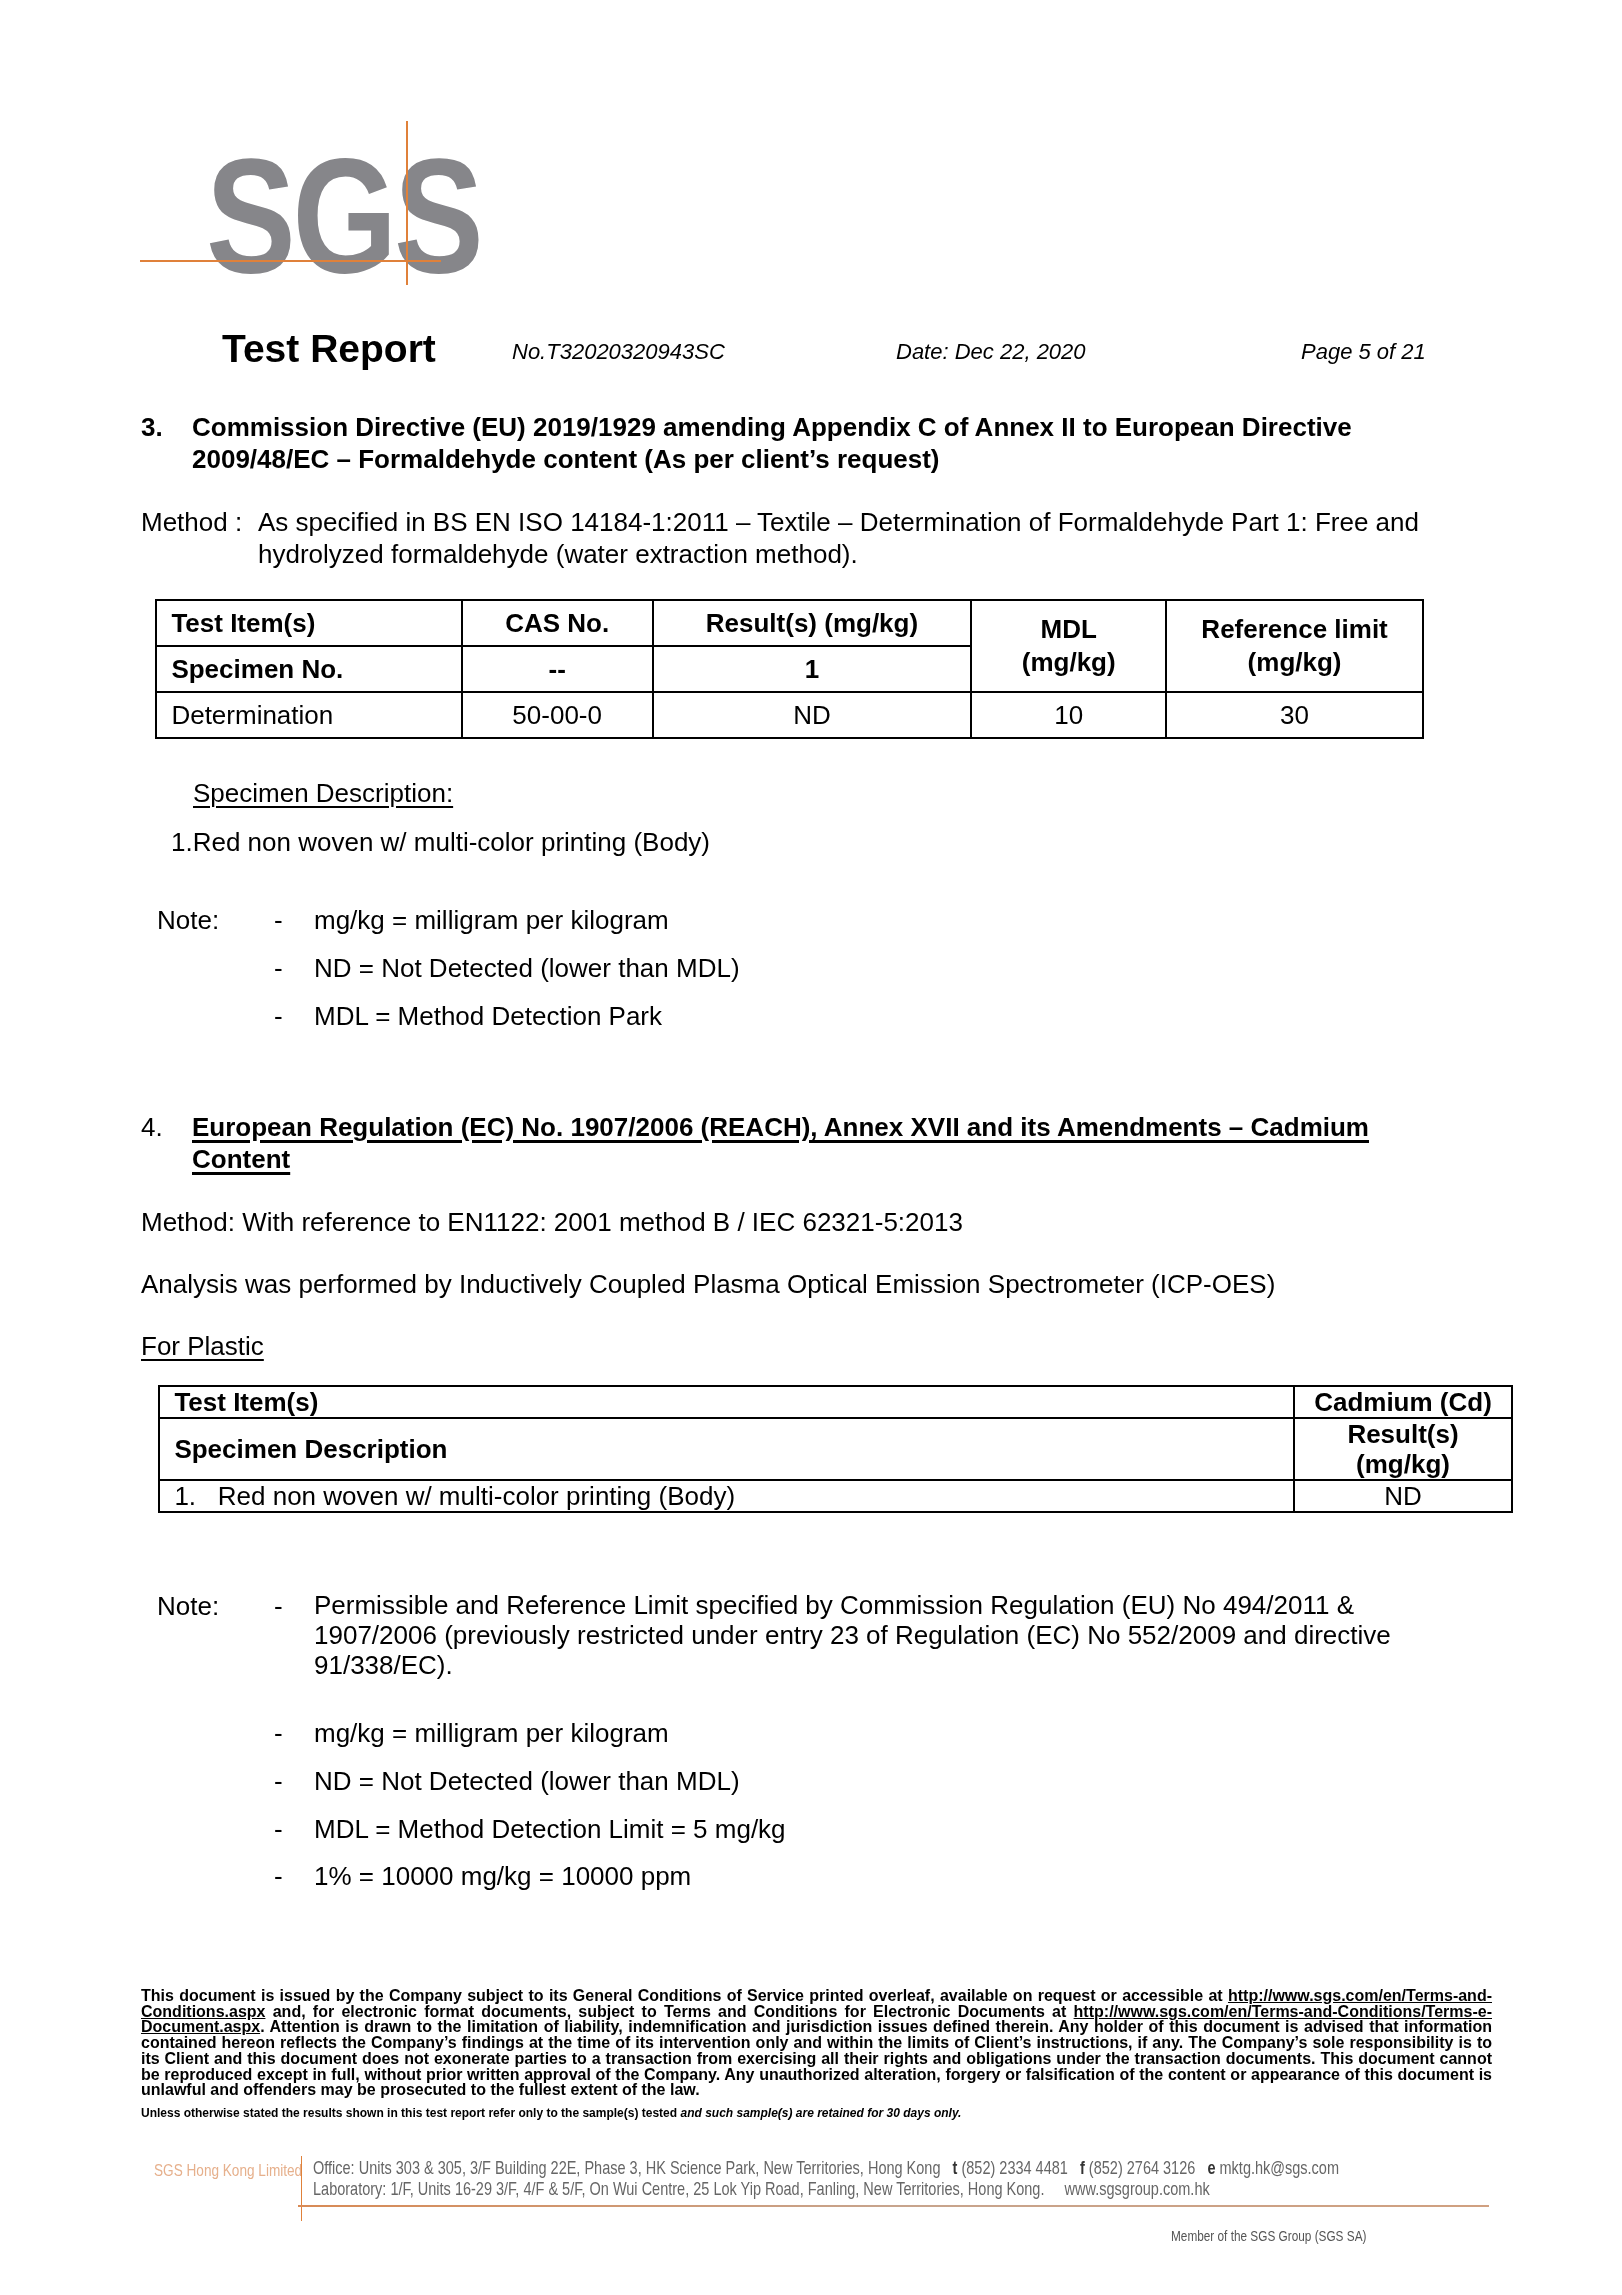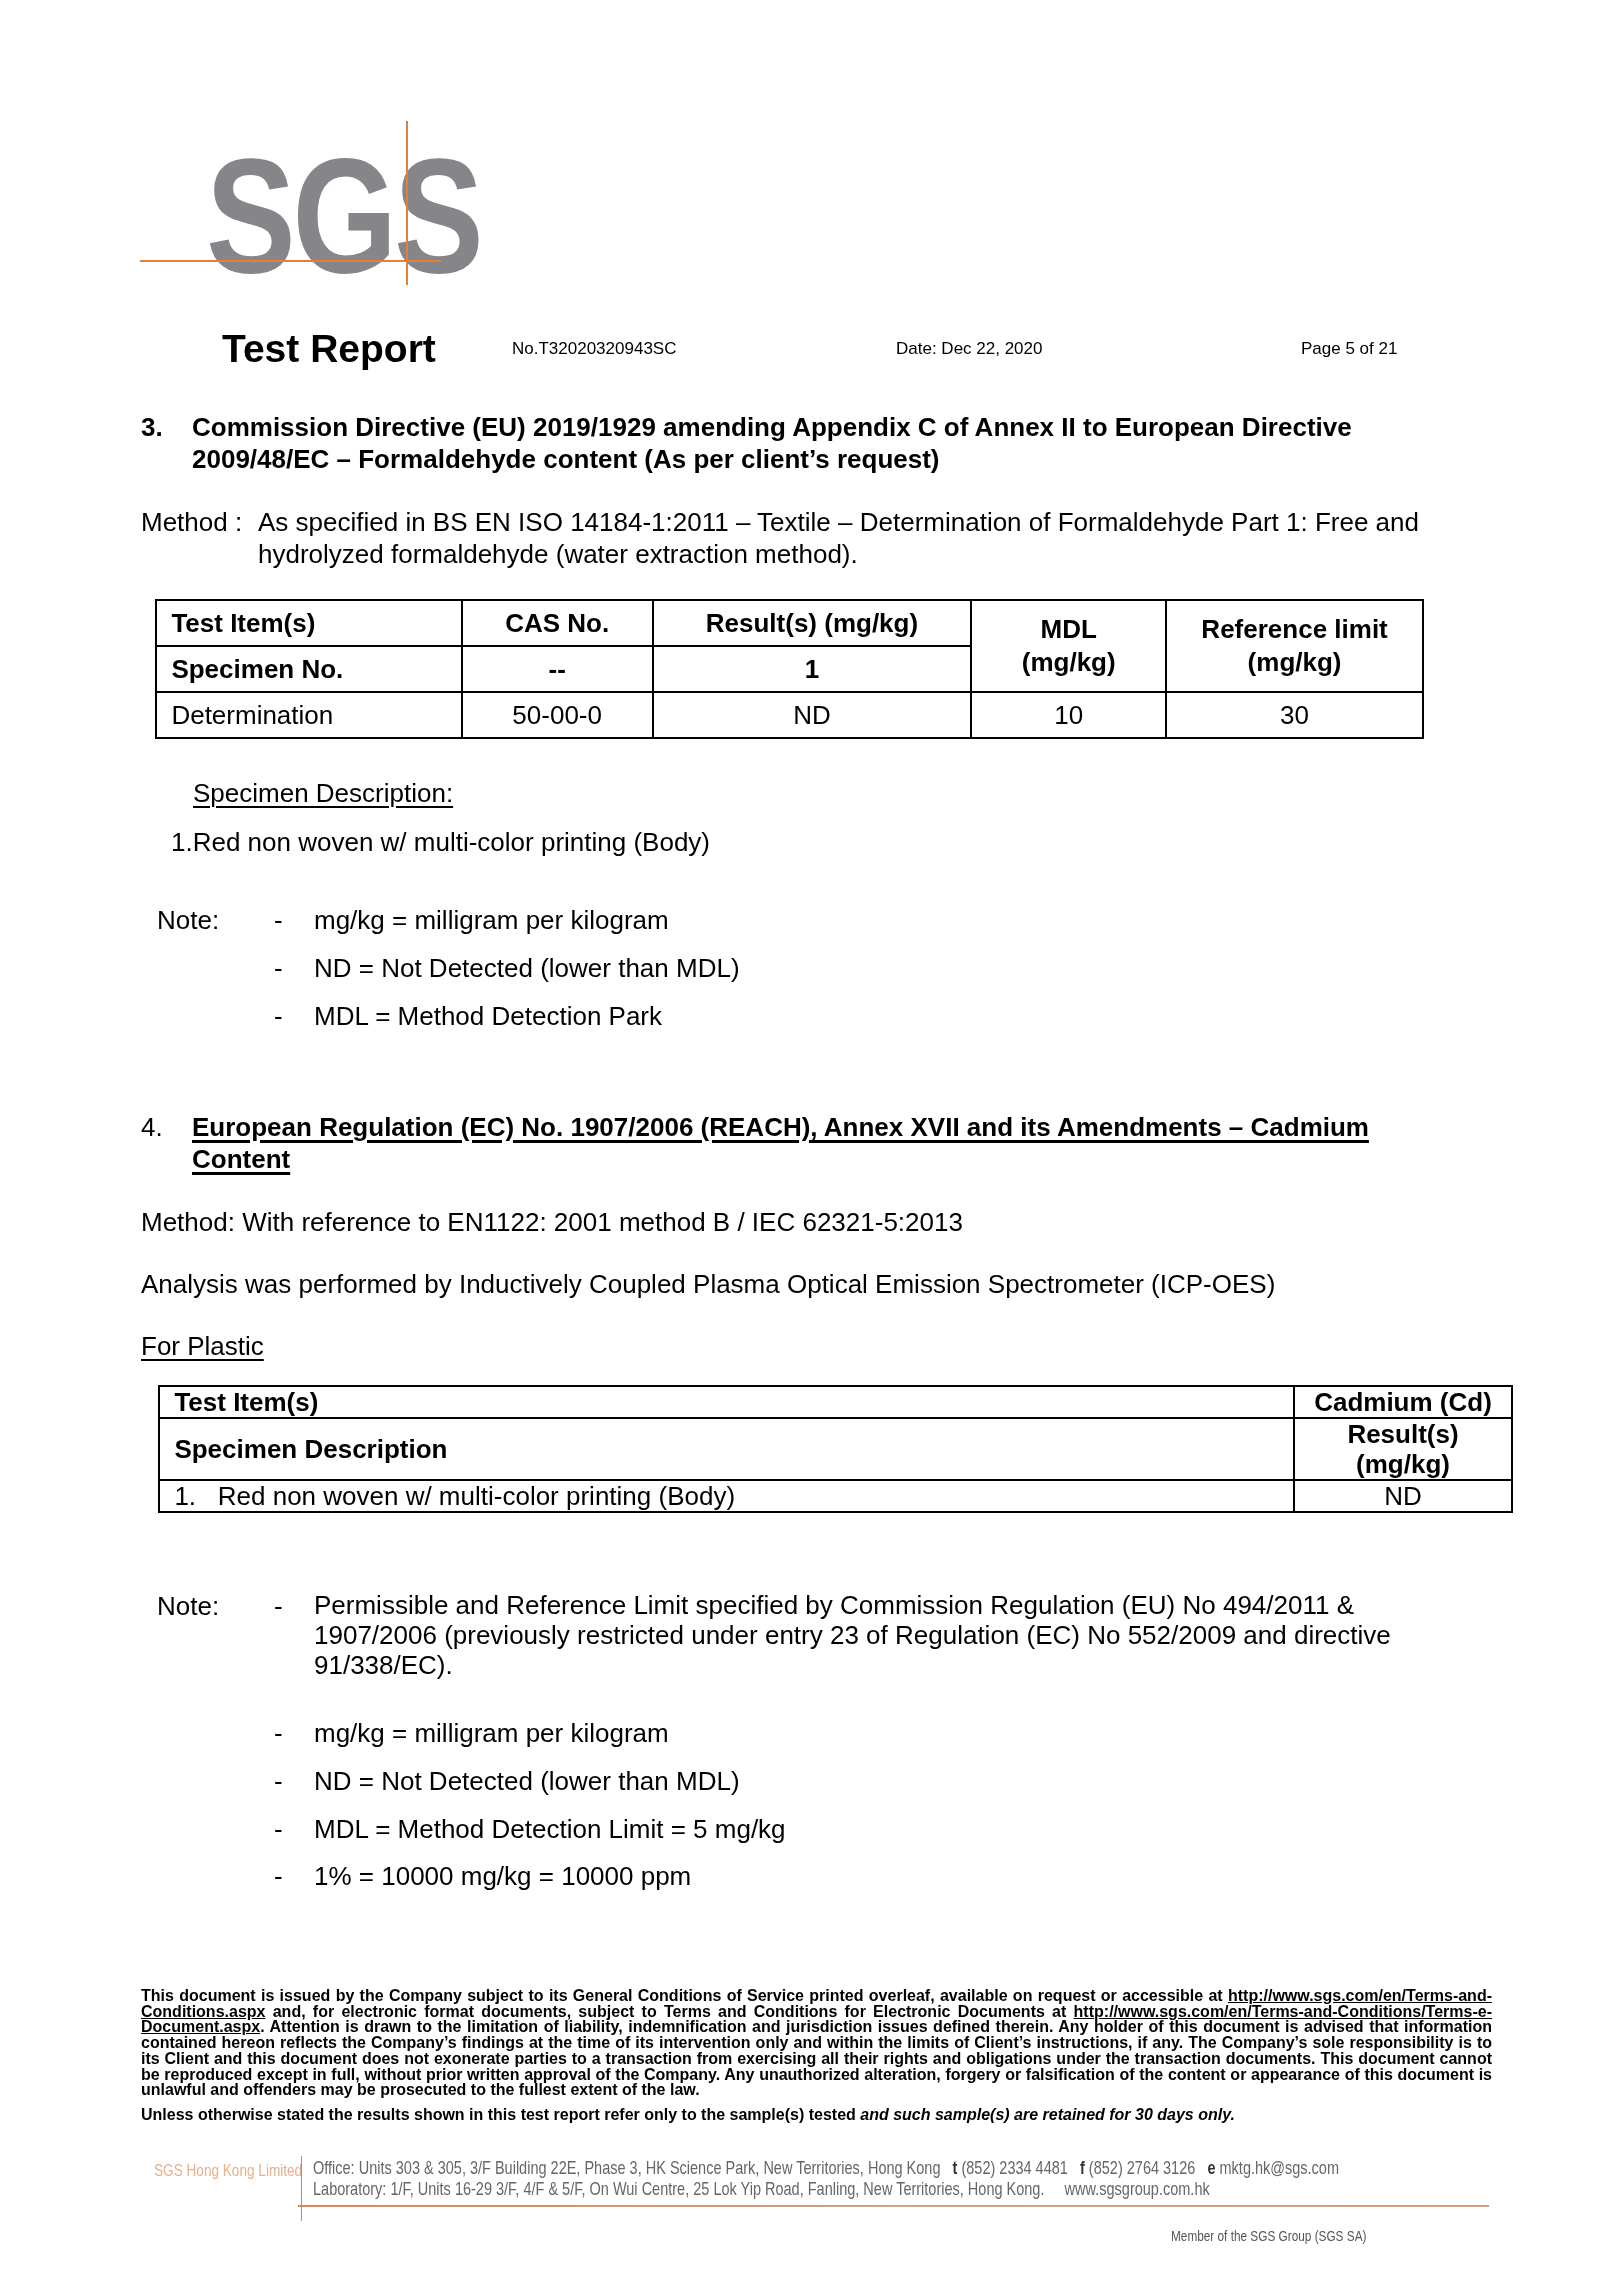--- a/index.html
+++ b/index.html
@@ -10,21 +10,21 @@
   
   #logo { left: 137px; top: 121px; width: 353px; height: 170px; }
   #logo .letters { position: absolute; left: 69px; top: 29.4px; font-family: "Liberation Sans", sans-serif;
     font-weight: bold; font-size: 164px; line-height: 131px; color: #86868a; letter-spacing: -3.9px;
     transform: scaleX(0.82); transform-origin: left top; }
   #logo .hline { position: absolute; left: 3.3px; top: 139px; width: 301px; height: 2px; background: #e0813a; }
   #logo .vline { position: absolute; left: 269px; top: 0; width: 2px; height: 164px; background: #e0813a; }
 
   
   .hdr-title { left: 222px; top: 327px; font-size: 39px; font-weight: bold; }
-  .hdr-text { font-size: 17px; top: 339px; }
+  .hdr-text { font-size: 22px; top: 339px; font-style: italic; }
 
   .sec-title { font-size: 26px; font-weight: bold; line-height: 33px; }
   .body-text { font-size: 26px; line-height: 33px; }
   .underline { text-decoration: underline; text-decoration-thickness: 2.6px; text-underline-offset: 3.9px; }
 
   
   table { border-collapse: collapse; position: absolute; }
   #t1 { left: 155px; top: 599px; width: 1269px; font-size: 26px; }
   #t1 td { border: 2px solid #000; padding: 0 14.4px; height: 44px; }
   #t1 .b { font-weight: bold; }
@@ -34,21 +34,21 @@
   #t2 { left: 158px; top: 1385px; width: 1355px; font-size: 26px; }
   #t2 td { border: 2.6px solid #000; padding: 0 14.4px; line-height: 30px; }
   #t2 .b { font-weight: bold; }
   #t2 .c { text-align: center; }
   #t2 .col2 { width: 203px; padding: 0 6.5px; }
 
   
   .disc { left: 141px; top: 1988px; width: 1351px; font-size: 16px; font-weight: bold; line-height: 15.7px;
           text-align: justify; font-family: "Liberation Sans", sans-serif; }
   .disc a { color: #000; text-decoration: underline; }
-  .disc2 { left: 141px; top: 2106px; font-size: 16px; font-weight: bold; }
+  .disc2 { left: 141px; top: 2106px; font-size: 12px; font-weight: bold; }
 
   
   .ft-company { left: 154px; top: 2161px; font-size: 17px; color: #e6b08c; transform: scaleX(0.8); transform-origin: left top; }
   .ft-vline { left: 301px; top: 2156px; width: 1.3px; height: 65px; background: #e0813a; }
   .ft-hline { left: 298px; top: 2205px; width: 1191px; height: 2px; background: linear-gradient(90deg, #d88a55, #c7a48d 50%, #d0a080); }
   .ft-line { left: 313px; font-size: 17.7px; color: #666; transform: scaleX(0.82); transform-origin: left top; white-space: nowrap; }
   .ft-line b { color: #333; }
   .ft-member { left: 1171px; top: 2228px; font-size: 14.4px; color: #555; transform: scaleX(0.82); transform-origin: left top; }
 </style>
 </head>

